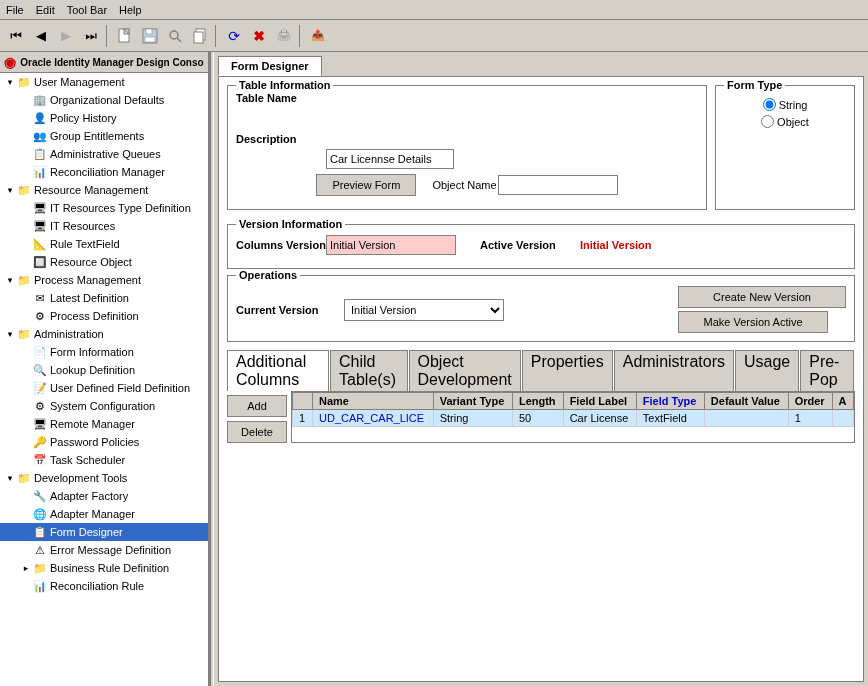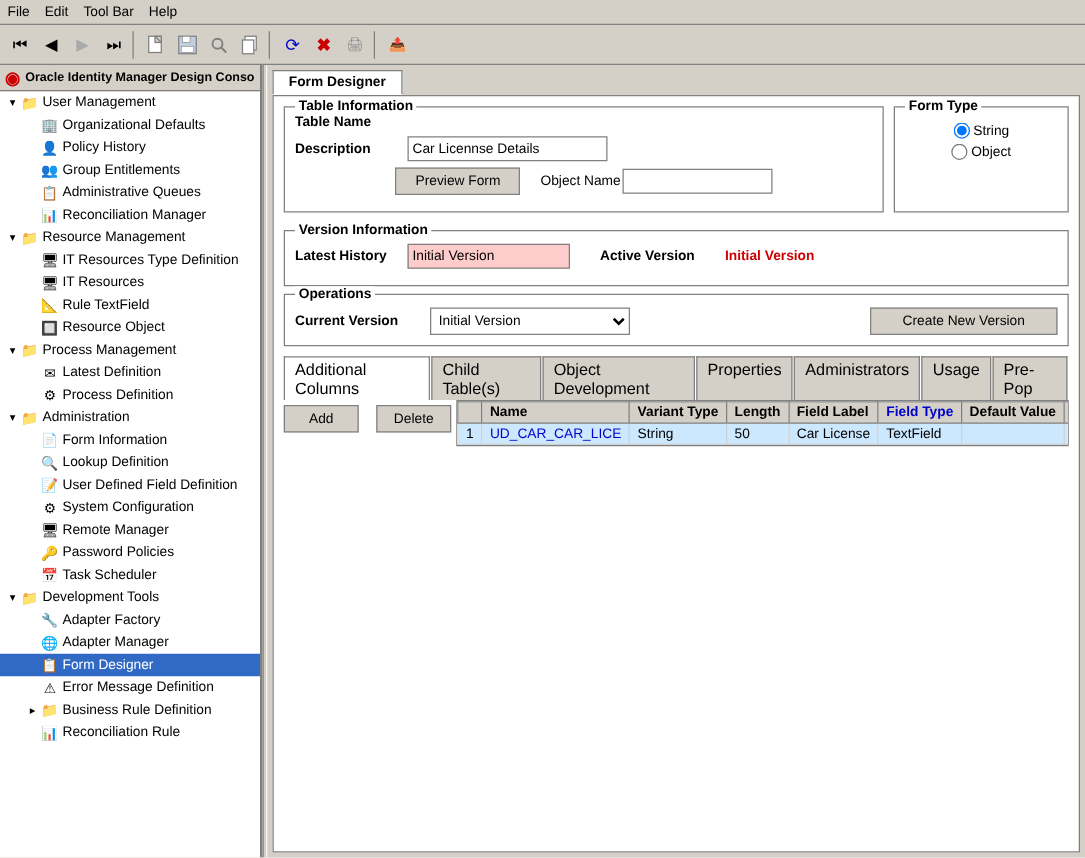--- a/index.html
+++ b/index.html
@@ -50,21 +50,21 @@
     .radio-item { display: flex; align-items: center; gap: 3px; cursor: pointer; }
 
     
     .btn { border: 1px solid #808080; background: #d4d0c8; padding: 2px 8px; cursor: pointer; font-size: 11px; height: 22px; }
 
     
     .select-input { border: 1px solid #808080; background: #ffffff; font-size: 11px; height: 22px; padding: 1px 2px; }
 
     
     .bottom-tab-bar { display: flex; margin-bottom: 0; }
-    .bottom-tab { padding: 2px 8px; background: #d4d0c8; border: 1px solid #808080; border-bottom: none; cursor: pointer; font-size: 13px; margin-right: 1px; }
+    .bottom-tab { padding: 2px 8px; background: #d4d0c8; border: 1px solid #808080; border-bottom: none; cursor: pointer; font-size: 16px; margin-right: 1px; }
     .bottom-tab.active { background: #ffffff; }
 
     
     .table-area { border: 1px solid #808080; background: #ffffff; overflow: auto; }
     table { border-collapse: collapse; width: 100%; font-size: 11px; }
     th { background: #d4d0c8; border: 1px solid #808080; padding: 2px 6px; font-weight: bold; text-align: left; white-space: nowrap; }
     td { border: 1px solid #d0d0d0; padding: 2px 6px; white-space: nowrap; }
     tr.row-selected td { background: #cce8ff; }
 
     
@@ -325,21 +325,21 @@
 
       <div style="display:flex; gap:8px; margin-bottom:6px;">
 
         <div class="fieldset" style="flex:1;">
           <span class="fieldset-legend">Table Information</span>
           <div class="form-row">
             <span class="form-label">Table Name</span>
           </div>
           <div class="form-row">
             <span class="form-label">Description</span>
-            <input class="form-input" style="width: 160px;" type="text" value="Car Licennse Details">
+            <input class="form-input" style="width: 128px; margin-top: 40px;" type="text" value="Car Licennse Details">
           </div>
           <div class="form-row" style="justify-content:center; margin-top:4px;">
             <button class="btn" style="width:100px;">Preview Form</button>
             <span style="margin-left:16px; margin-right:1px;">Object Name</span>
             <input class="form-input" style="width: 120px;" type="text">
           </div>
         </div>
 
         <div class="fieldset" style="width:140px;">
           <span class="fieldset-legend">Form Type</span>
@@ -353,54 +353,55 @@
               <span>Object</span>
             </label>
           </div>
         </div>
       </div>
 
       <div class="fieldset" style="margin-bottom:6px;">
         <span class="fieldset-legend">Version Information</span>
         <div style="display:flex; gap:24px; align-items:center; margin-top:4px;">
           <div class="form-row">
-            <span class="form-label">Latest History</span>
+            <span class="form-label">Columns Version</span>
             <input class="form-input form-input-pink" style="width: 130px;" type="text" value="Initial Version">
           </div>
           <div class="form-row">
             <span class="form-label" style="width:100px;">Active Version</span>
             <span style="color:#cc0000; font-weight:bold;">Initial Version</span>
           </div>
         </div>
       </div>
 
       <div class="fieldset" style="margin-bottom:8px;">
         <span class="fieldset-legend">Operations</span>
         <div style="display:flex; align-items:center; gap:8px; margin-top:4px;">
           <span class="form-label" style="width:100px;">Current Version</span>
           <select class="select-input" style="width:160px;"><option>Initial Version</option></select>
           <div style="margin-left:auto; display:flex; flex-direction:column; gap:3px;">
-            <button class="btn" style="width:150px;">Create New Version</button>
+            <button class="btn" style="width:168px;">Create New Version</button>
+            <button class="btn" style="width:150px;">Make Version Active</button>
           </div>
         </div>
       </div>
 
       <div class="bottom-tab-bar">
         <div class="bottom-tab active">Additional Columns</div>
         <div class="bottom-tab">Child Table(s)</div>
         <div class="bottom-tab">Object Development</div>
         <div class="bottom-tab">Properties</div>
         <div class="bottom-tab">Administrators</div>
         <div class="bottom-tab">Usage</div>
         <div class="bottom-tab">Pre-Pop</div>
       </div>
 
       <div style="display:flex; gap:4px;">
 
-        <div style="display:flex; flex-direction:row; gap:14px; padding-top:4px;">
+        <div style="display:flex; flex-direction:column; gap:4px; padding-top:4px;">
           <button class="btn" style="width:60px;">Add</button>
           <button class="btn" style="width:60px;">Delete</button>
         </div>
 
         <div class="table-area" style="flex:1; max-height:80px;">
           <table>
             <thead>
               <tr>
                 <th style="width:20px;"></th>
                 <th>Name</th>

